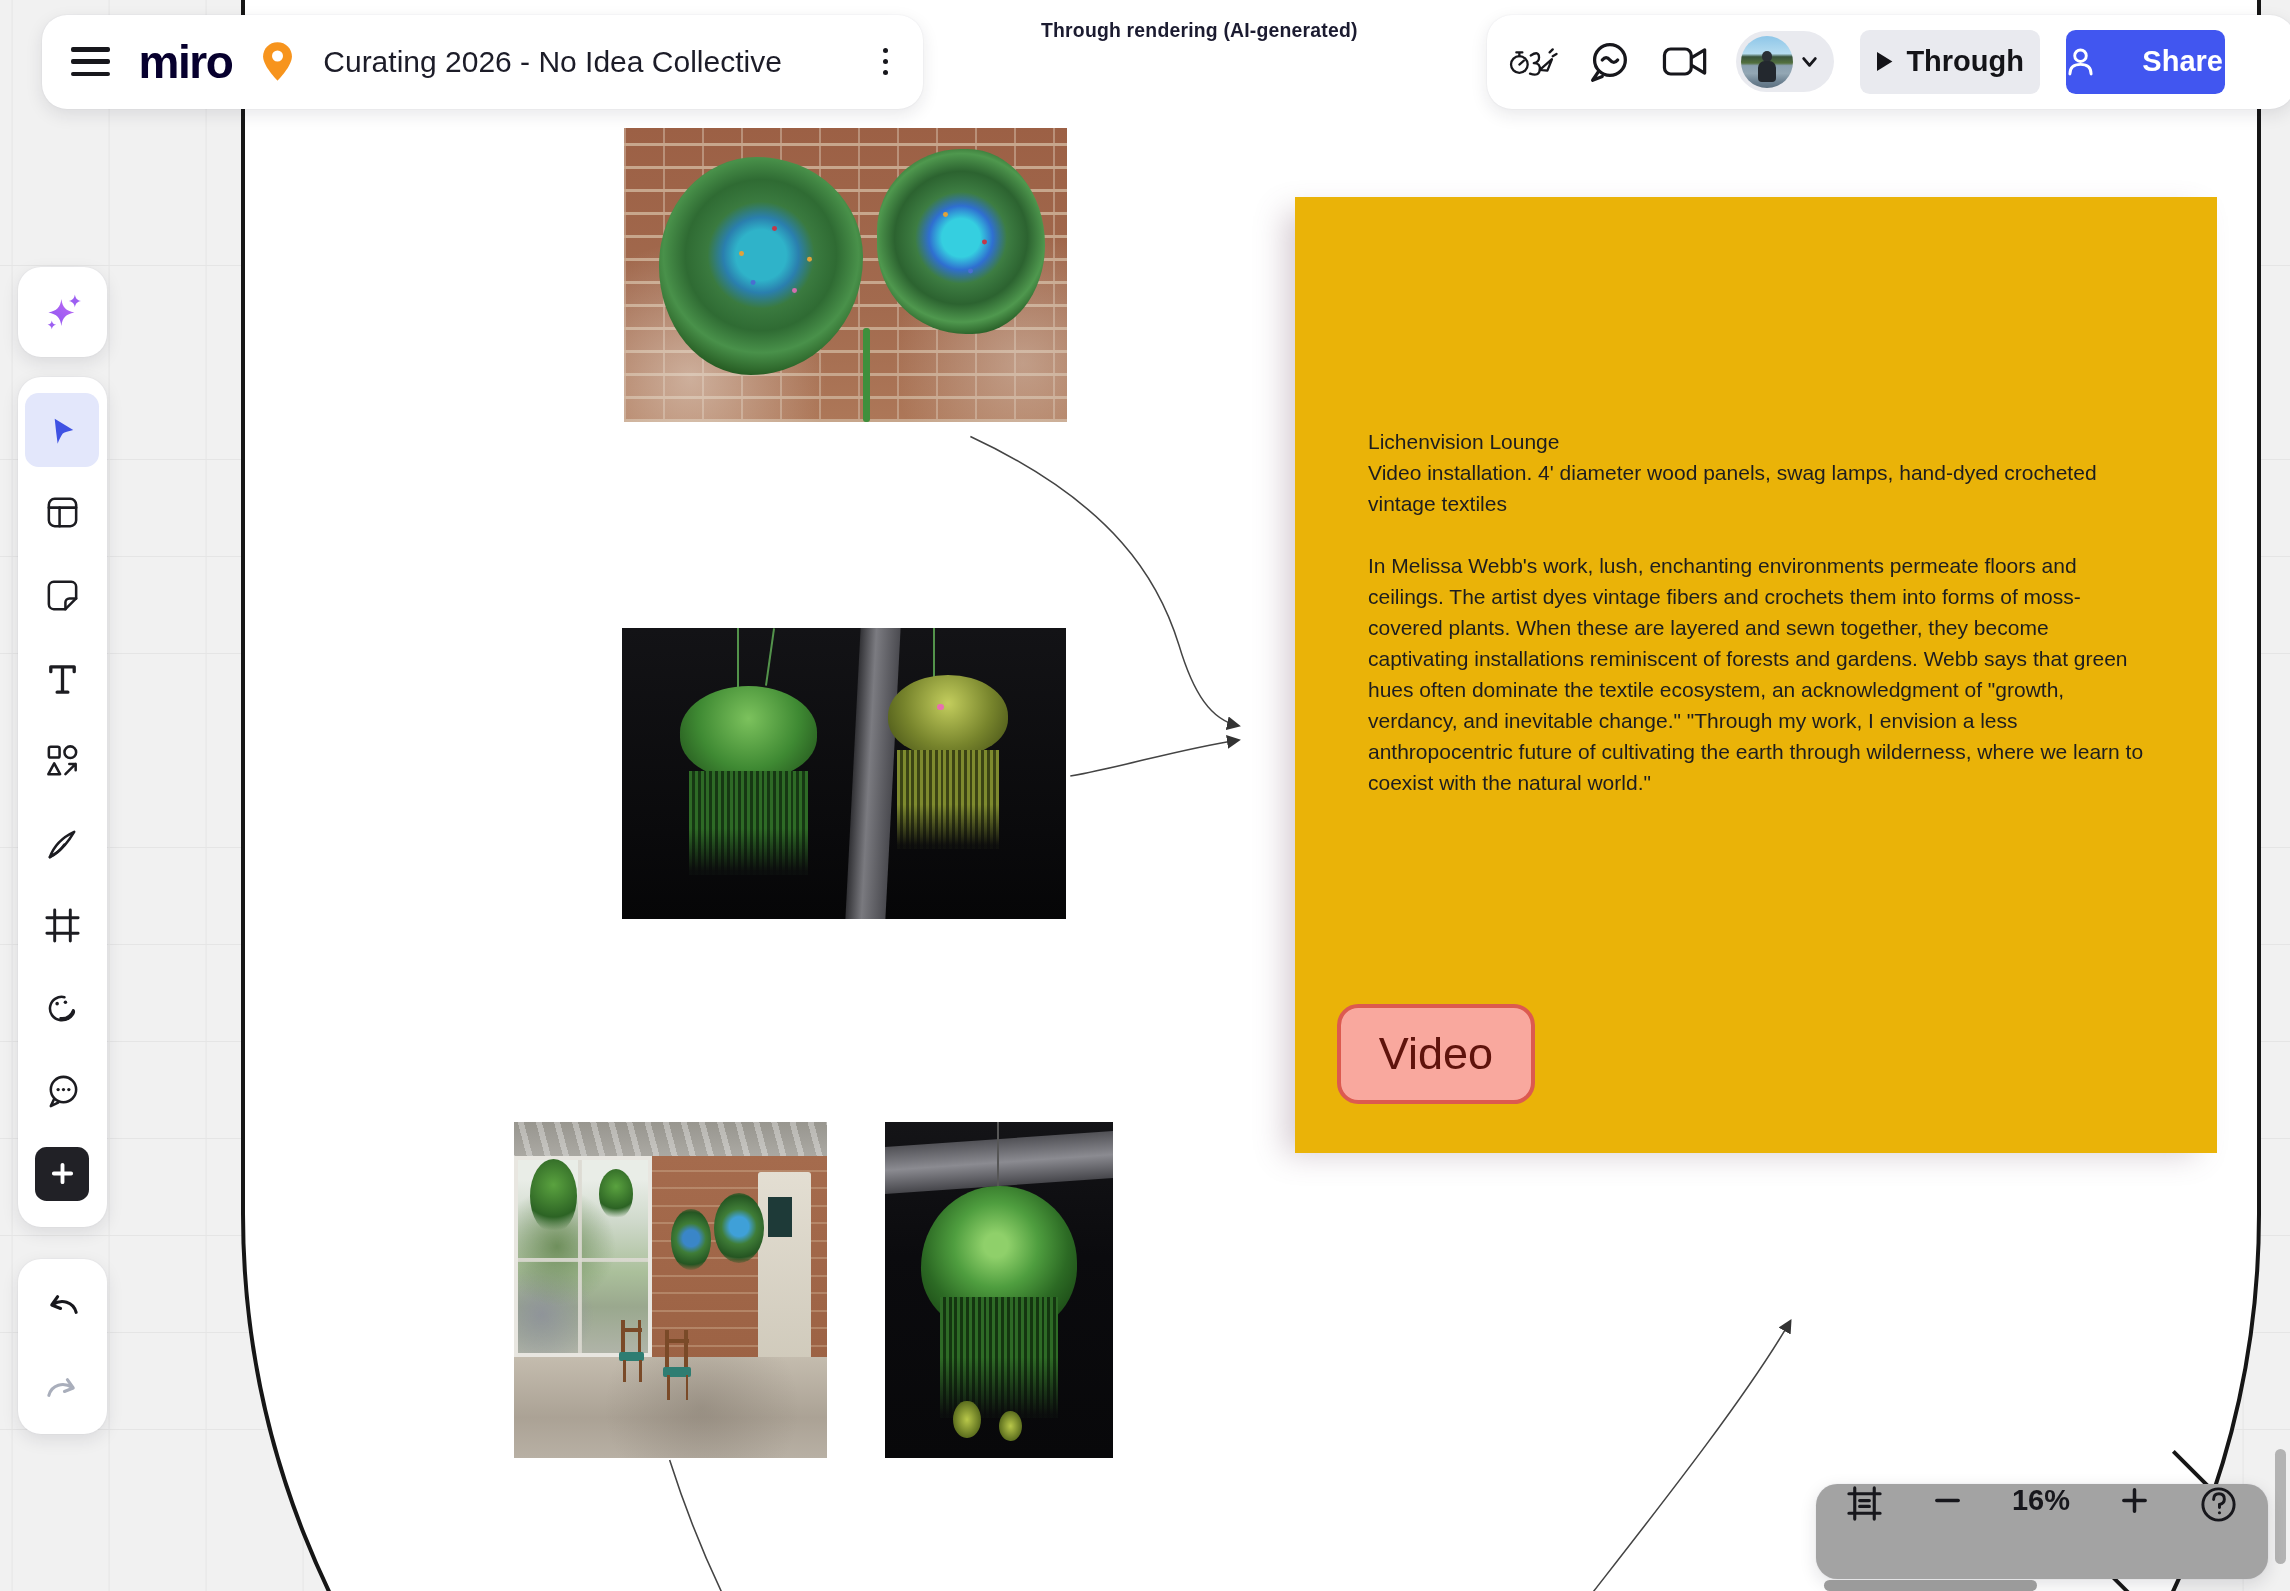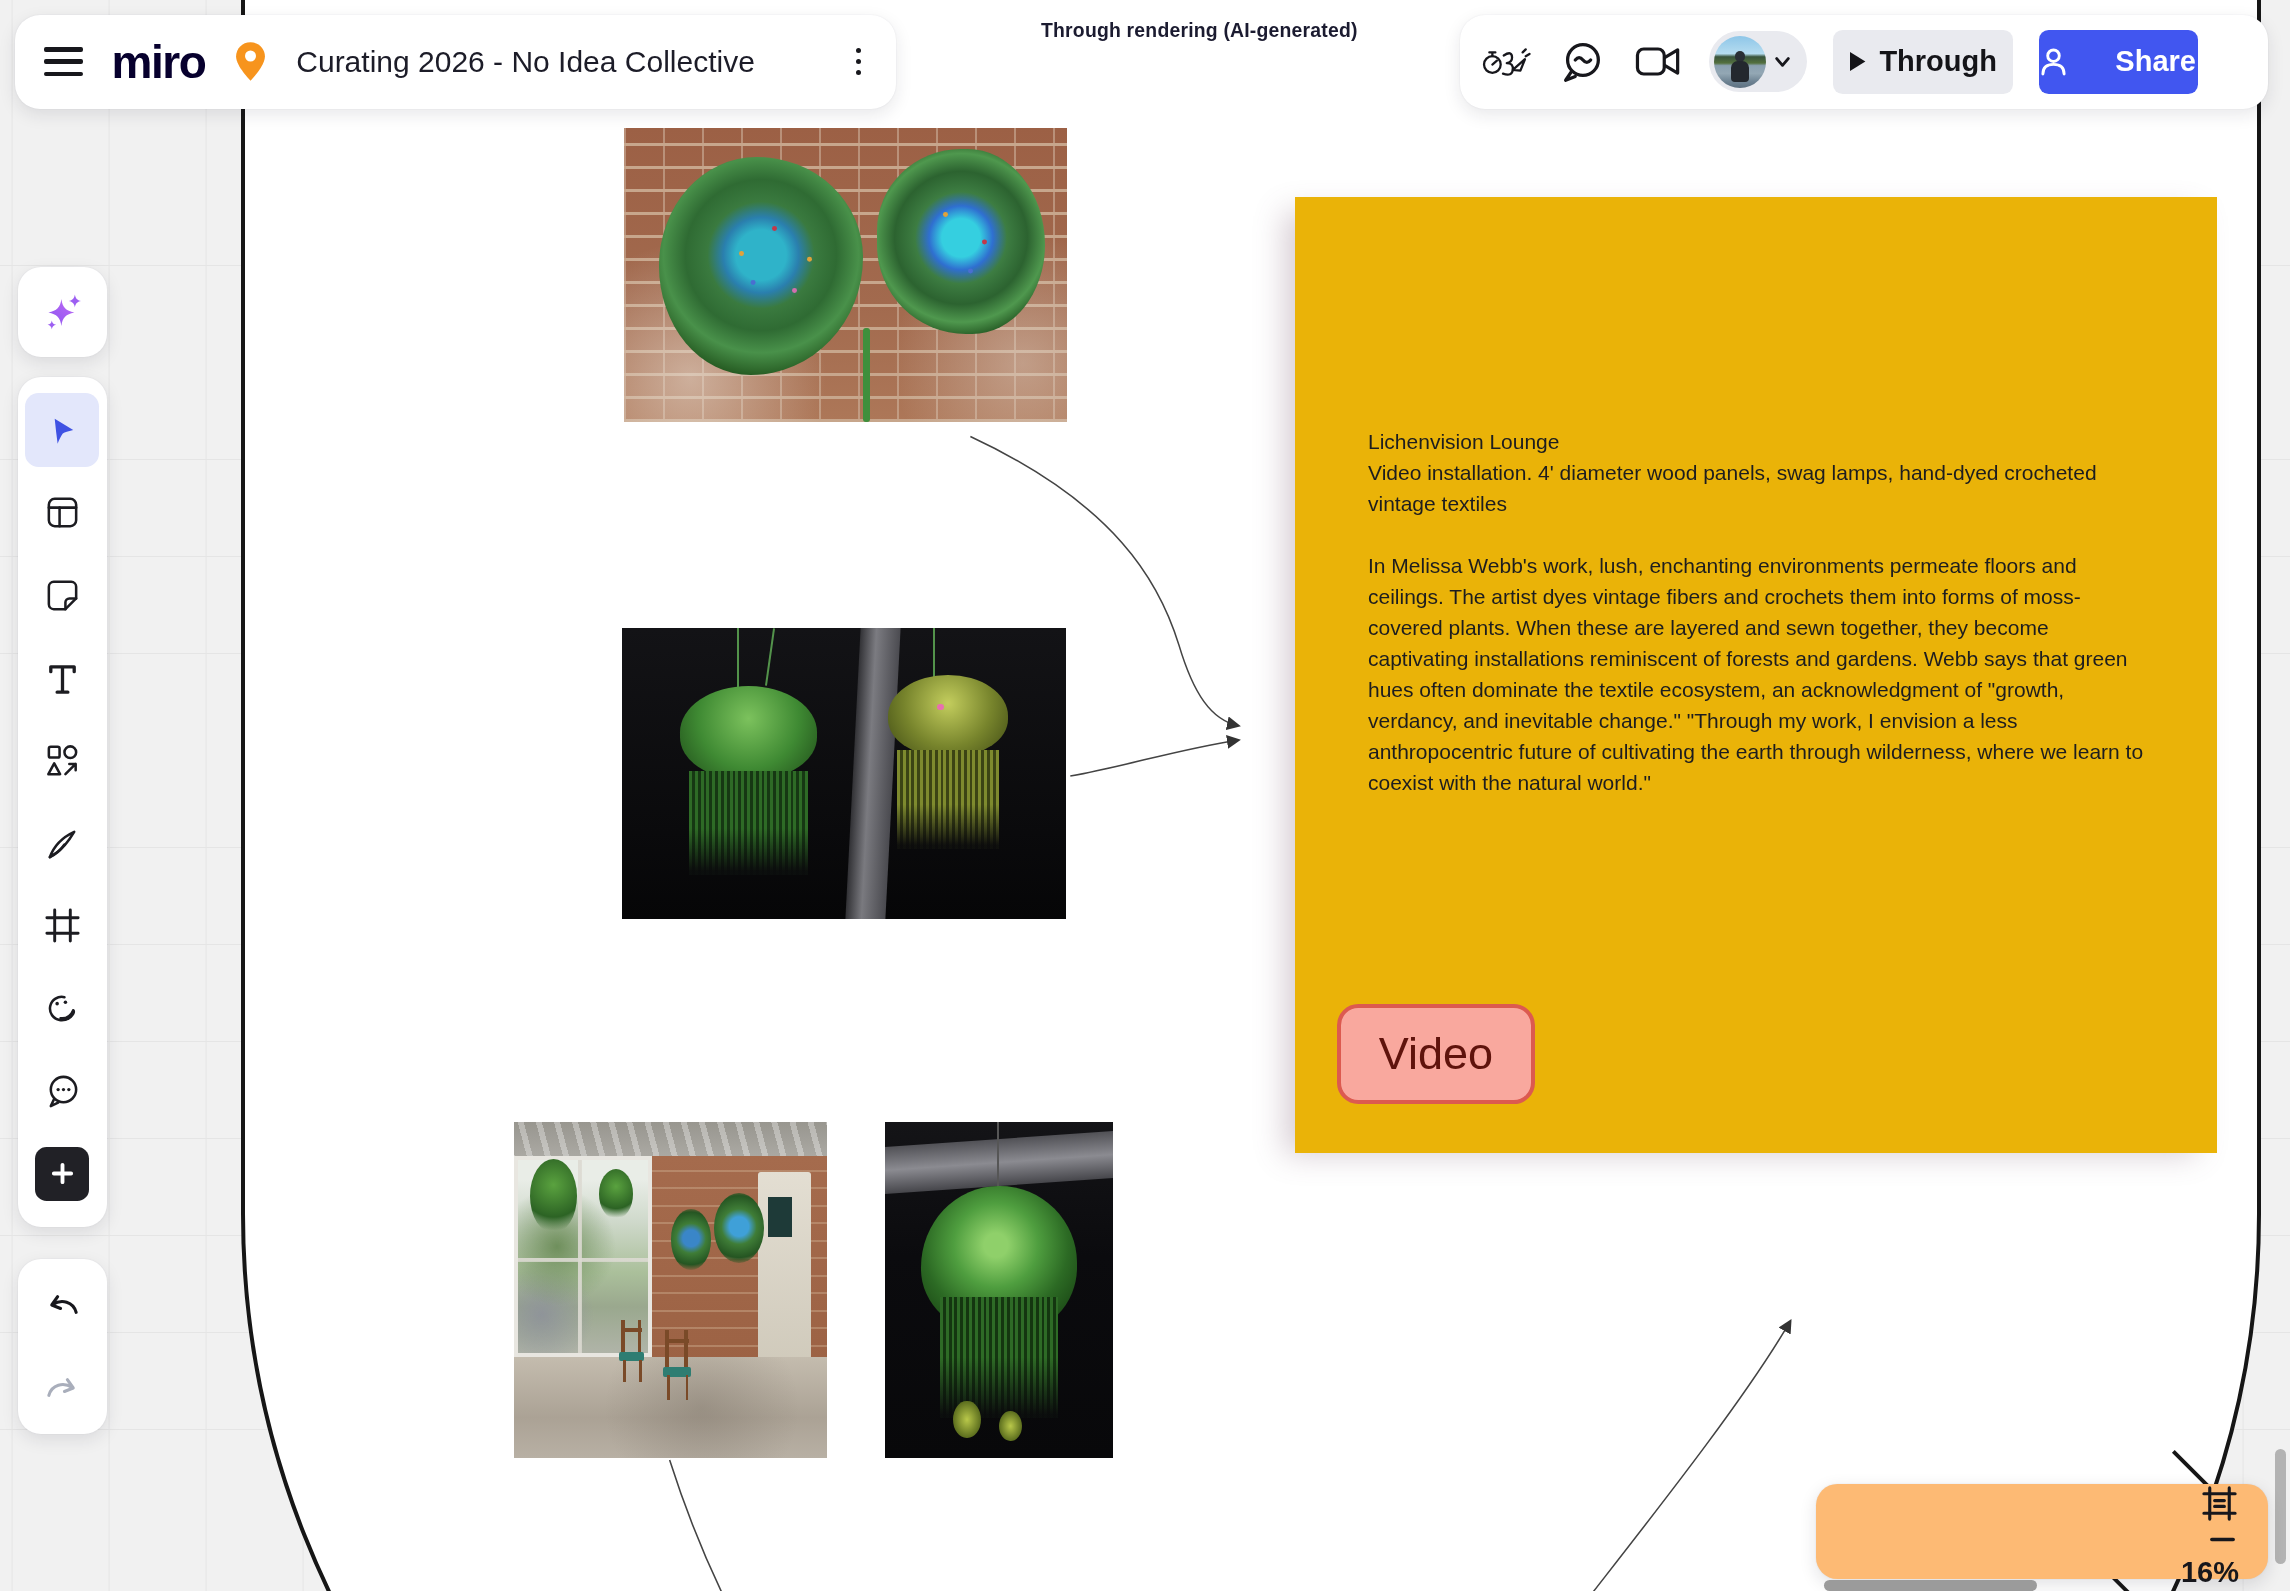--- a/index.html
+++ b/index.html
@@ -26,21 +26,21 @@
   }
   .frame-title{
     left:1041px; top:19.4px;
     font-size:19.4px; font-weight:bold; color:#1b1b30; letter-spacing:0.2px;
   }
 
   
   .header-box{
     top:14.6px; height:94px; background:#fff; border-radius:25px;
     box-shadow:0 5.8px 17.5px rgba(25,25,45,.10), 0 0 1.9px rgba(25,25,45,.08);
-    display:flex; align-items:center;
+    display:flex; align-items:center;margin-left:27px;
   }
   .header-left{ left:14.6px; width:881px; padding:0 29px; gap:29px;}
   .hamburger{width:39px; display:flex; flex-direction:column; gap:7.8px; cursor:pointer;}
   .hamburger span{height:4.4px; background:#17171c; border-radius:1.9px;}
   .logo{font-size:46px; font-weight:800; color:#07002e; letter-spacing:-1.5px; line-height:1;}
   .board-title{font-size:30px; font-weight:500; color:#1c1c28; white-space:nowrap;}
   .dots{margin-left:auto; display:flex; flex-direction:column; gap:5.8px; padding:5.8px; cursor:pointer;}
   .dots i{width:5.3px; height:5.3px; border-radius:50%; background:#17171c;}
 
   
@@ -158,23 +158,23 @@
   .note-text{position:absolute; left:73px; top:229px; width:776px;
     font-size:21px; line-height:31px; color:#1d1d1f; white-space:pre-line;}
   .tag{left:1337px; top:1004px; width:198px; height:100px; background:#f9a89e;
     border:4.9px solid #dc5a50; border-radius:21.3px; display:flex; align-items:center; justify-content:center;
     font-size:45px; color:#5f130c; cursor:pointer;}
 
   
   .connectors{left:0; top:0; width:2290px; height:1591px; pointer-events:none;}
 
   
-  .zoom-panel{left:1816px; top:1484px; width:452px; height:95px; background:#fdba74; border-radius:21.3px;
+  .zoom-panel{left:1816px; top:1484px; width:452px; height:95px; background:#a3a3a3; border-radius:21.3px;
     box-shadow:0 5.8px 17.5px rgba(25,25,45,.12), 0 0 1.9px rgba(25,25,45,.08);
-    display:flex; align-items:flex-end; justify-content:space-between; padding:0 29px; z-index:5;flex-direction:column;}
+    display:flex; align-items:flex-start; justify-content:space-between; padding:0 29px; z-index:5;}
   .zp-btn{display:flex; align-items:center; justify-content:center; cursor:pointer;}
   .zoom-level{font-size:29px; font-weight:600; color:#17171c; cursor:pointer;}
 
   .hscroll{left:1824px; top:1580px; width:213px; height:10.7px; border-radius:5.8px; background:#9b9b9b; z-index:6; cursor:pointer;}
   .vscroll{left:2275px; top:1449px; width:10.7px; height:115px; border-radius:5.8px; background:#b3b3b3; z-index:4; cursor:pointer;}
 </style>
 </head>
 <body>
 
 <div id="app">

